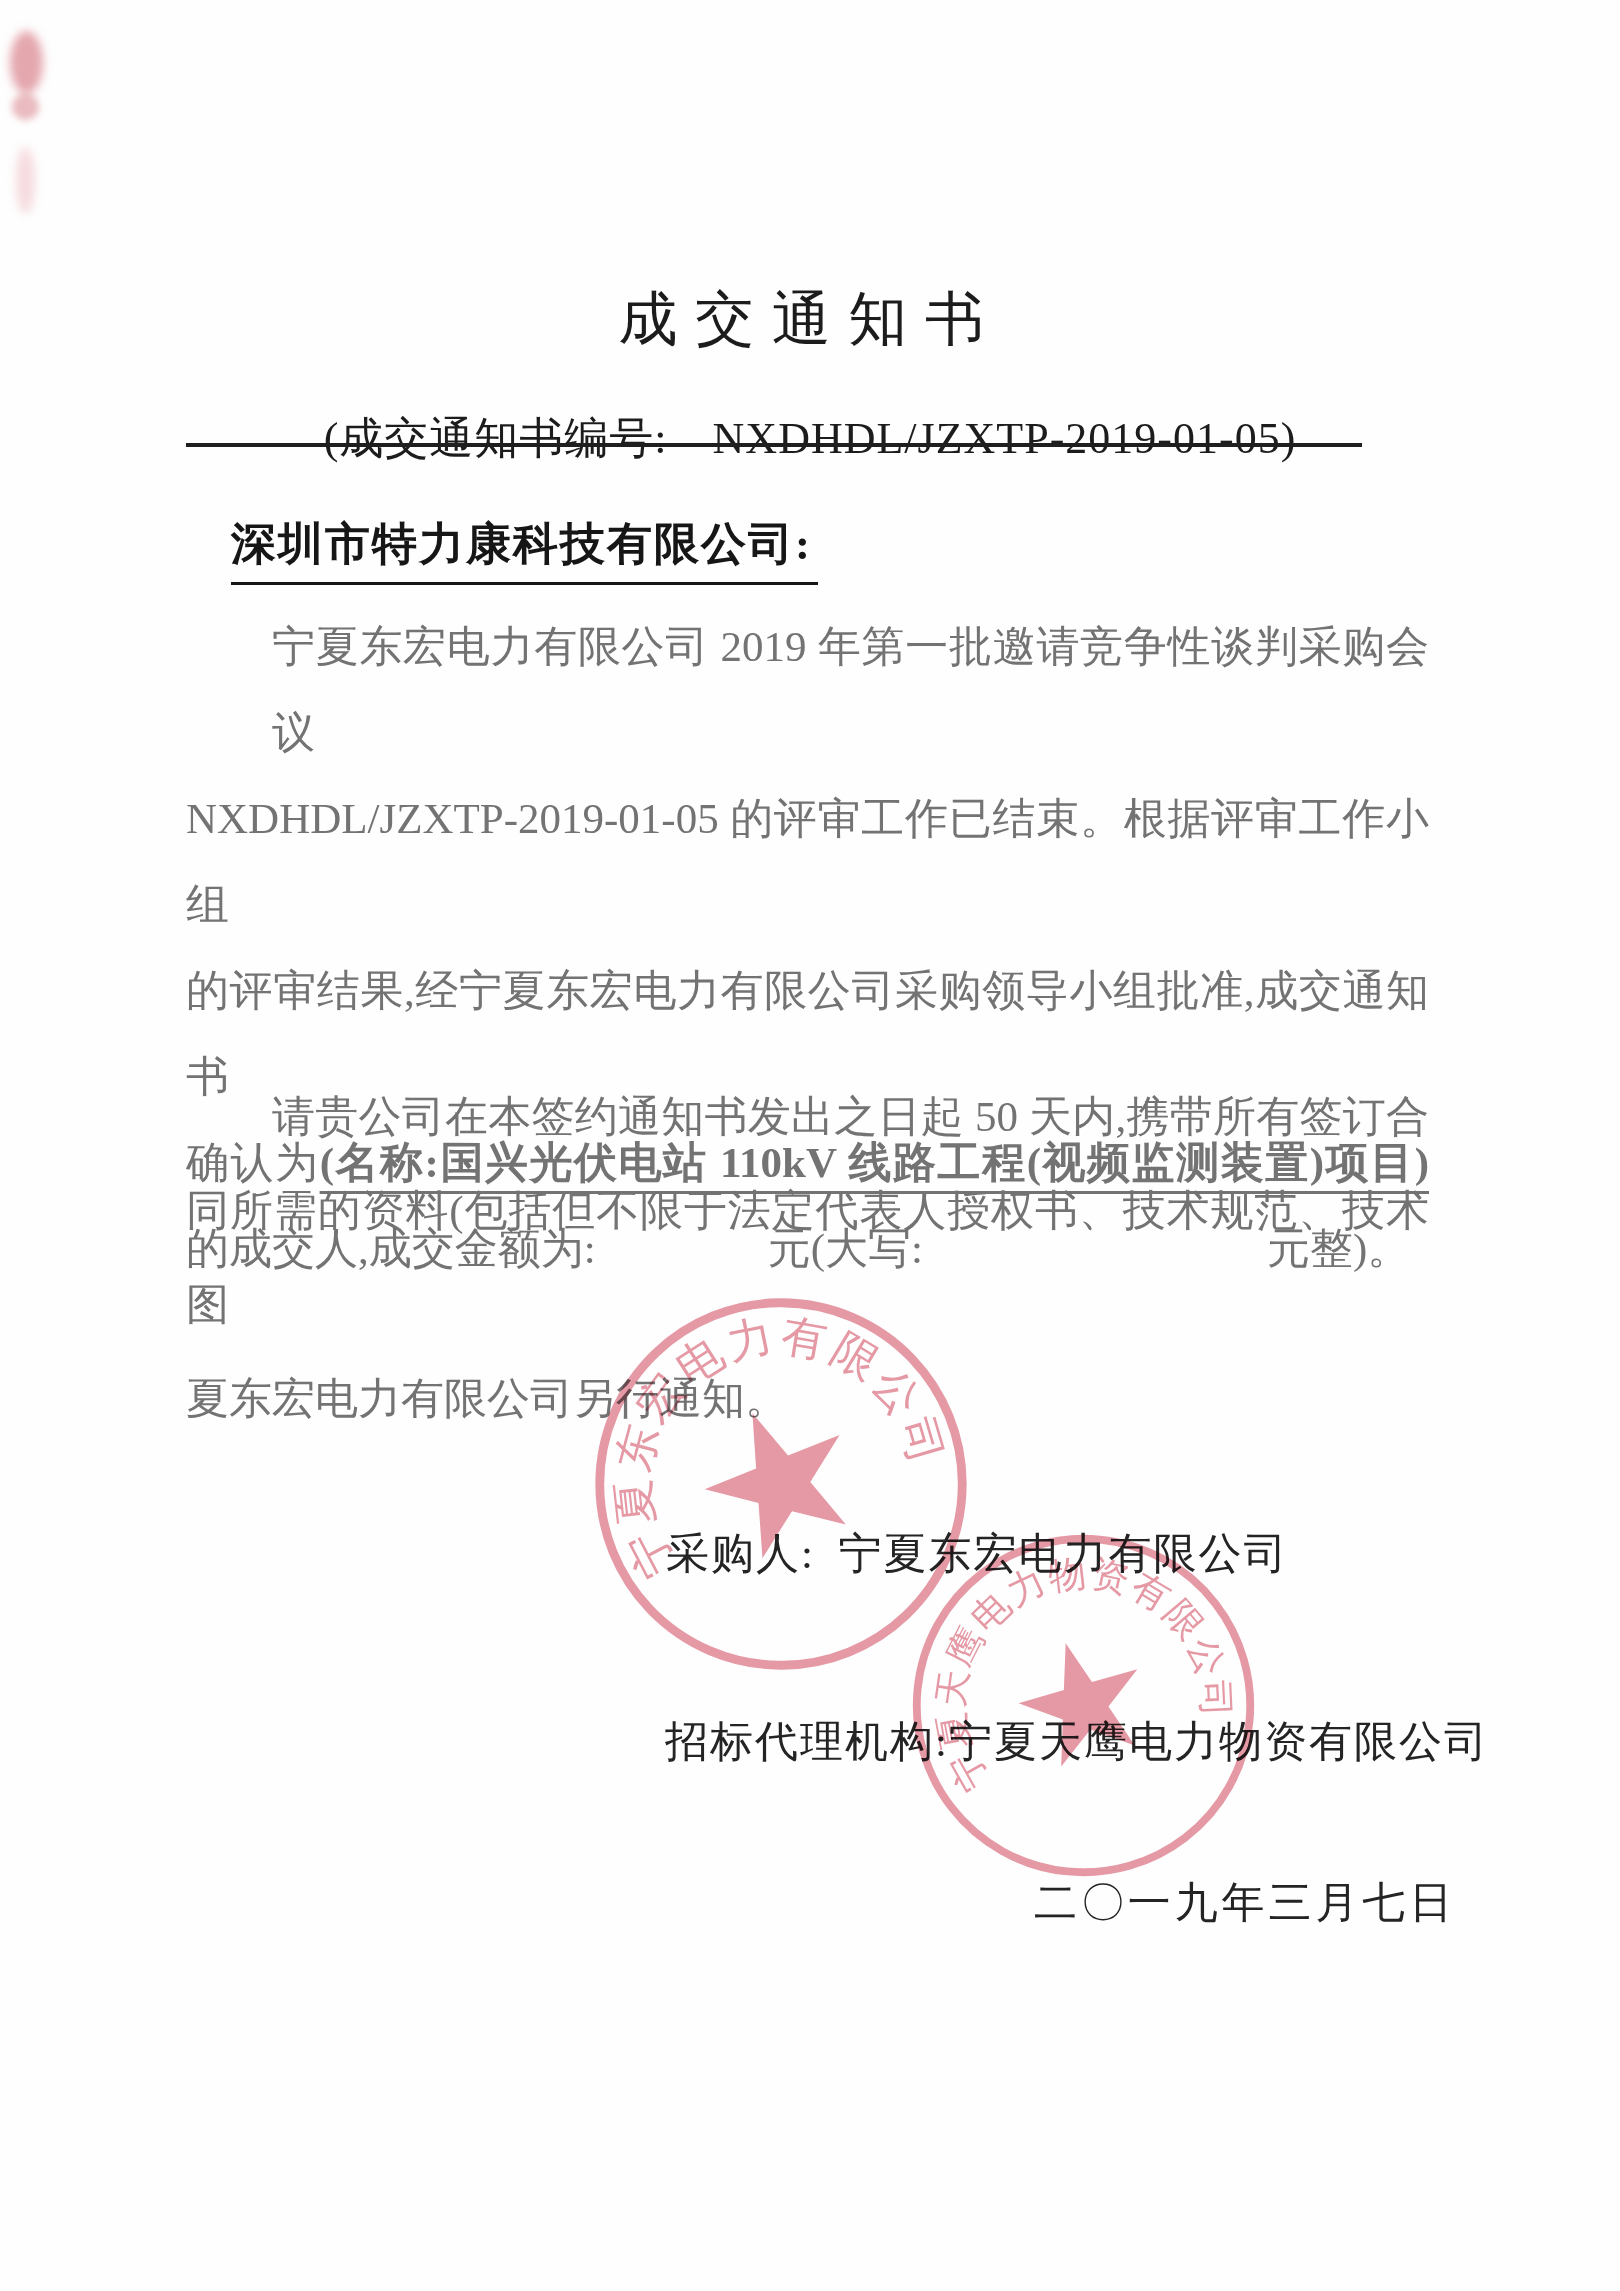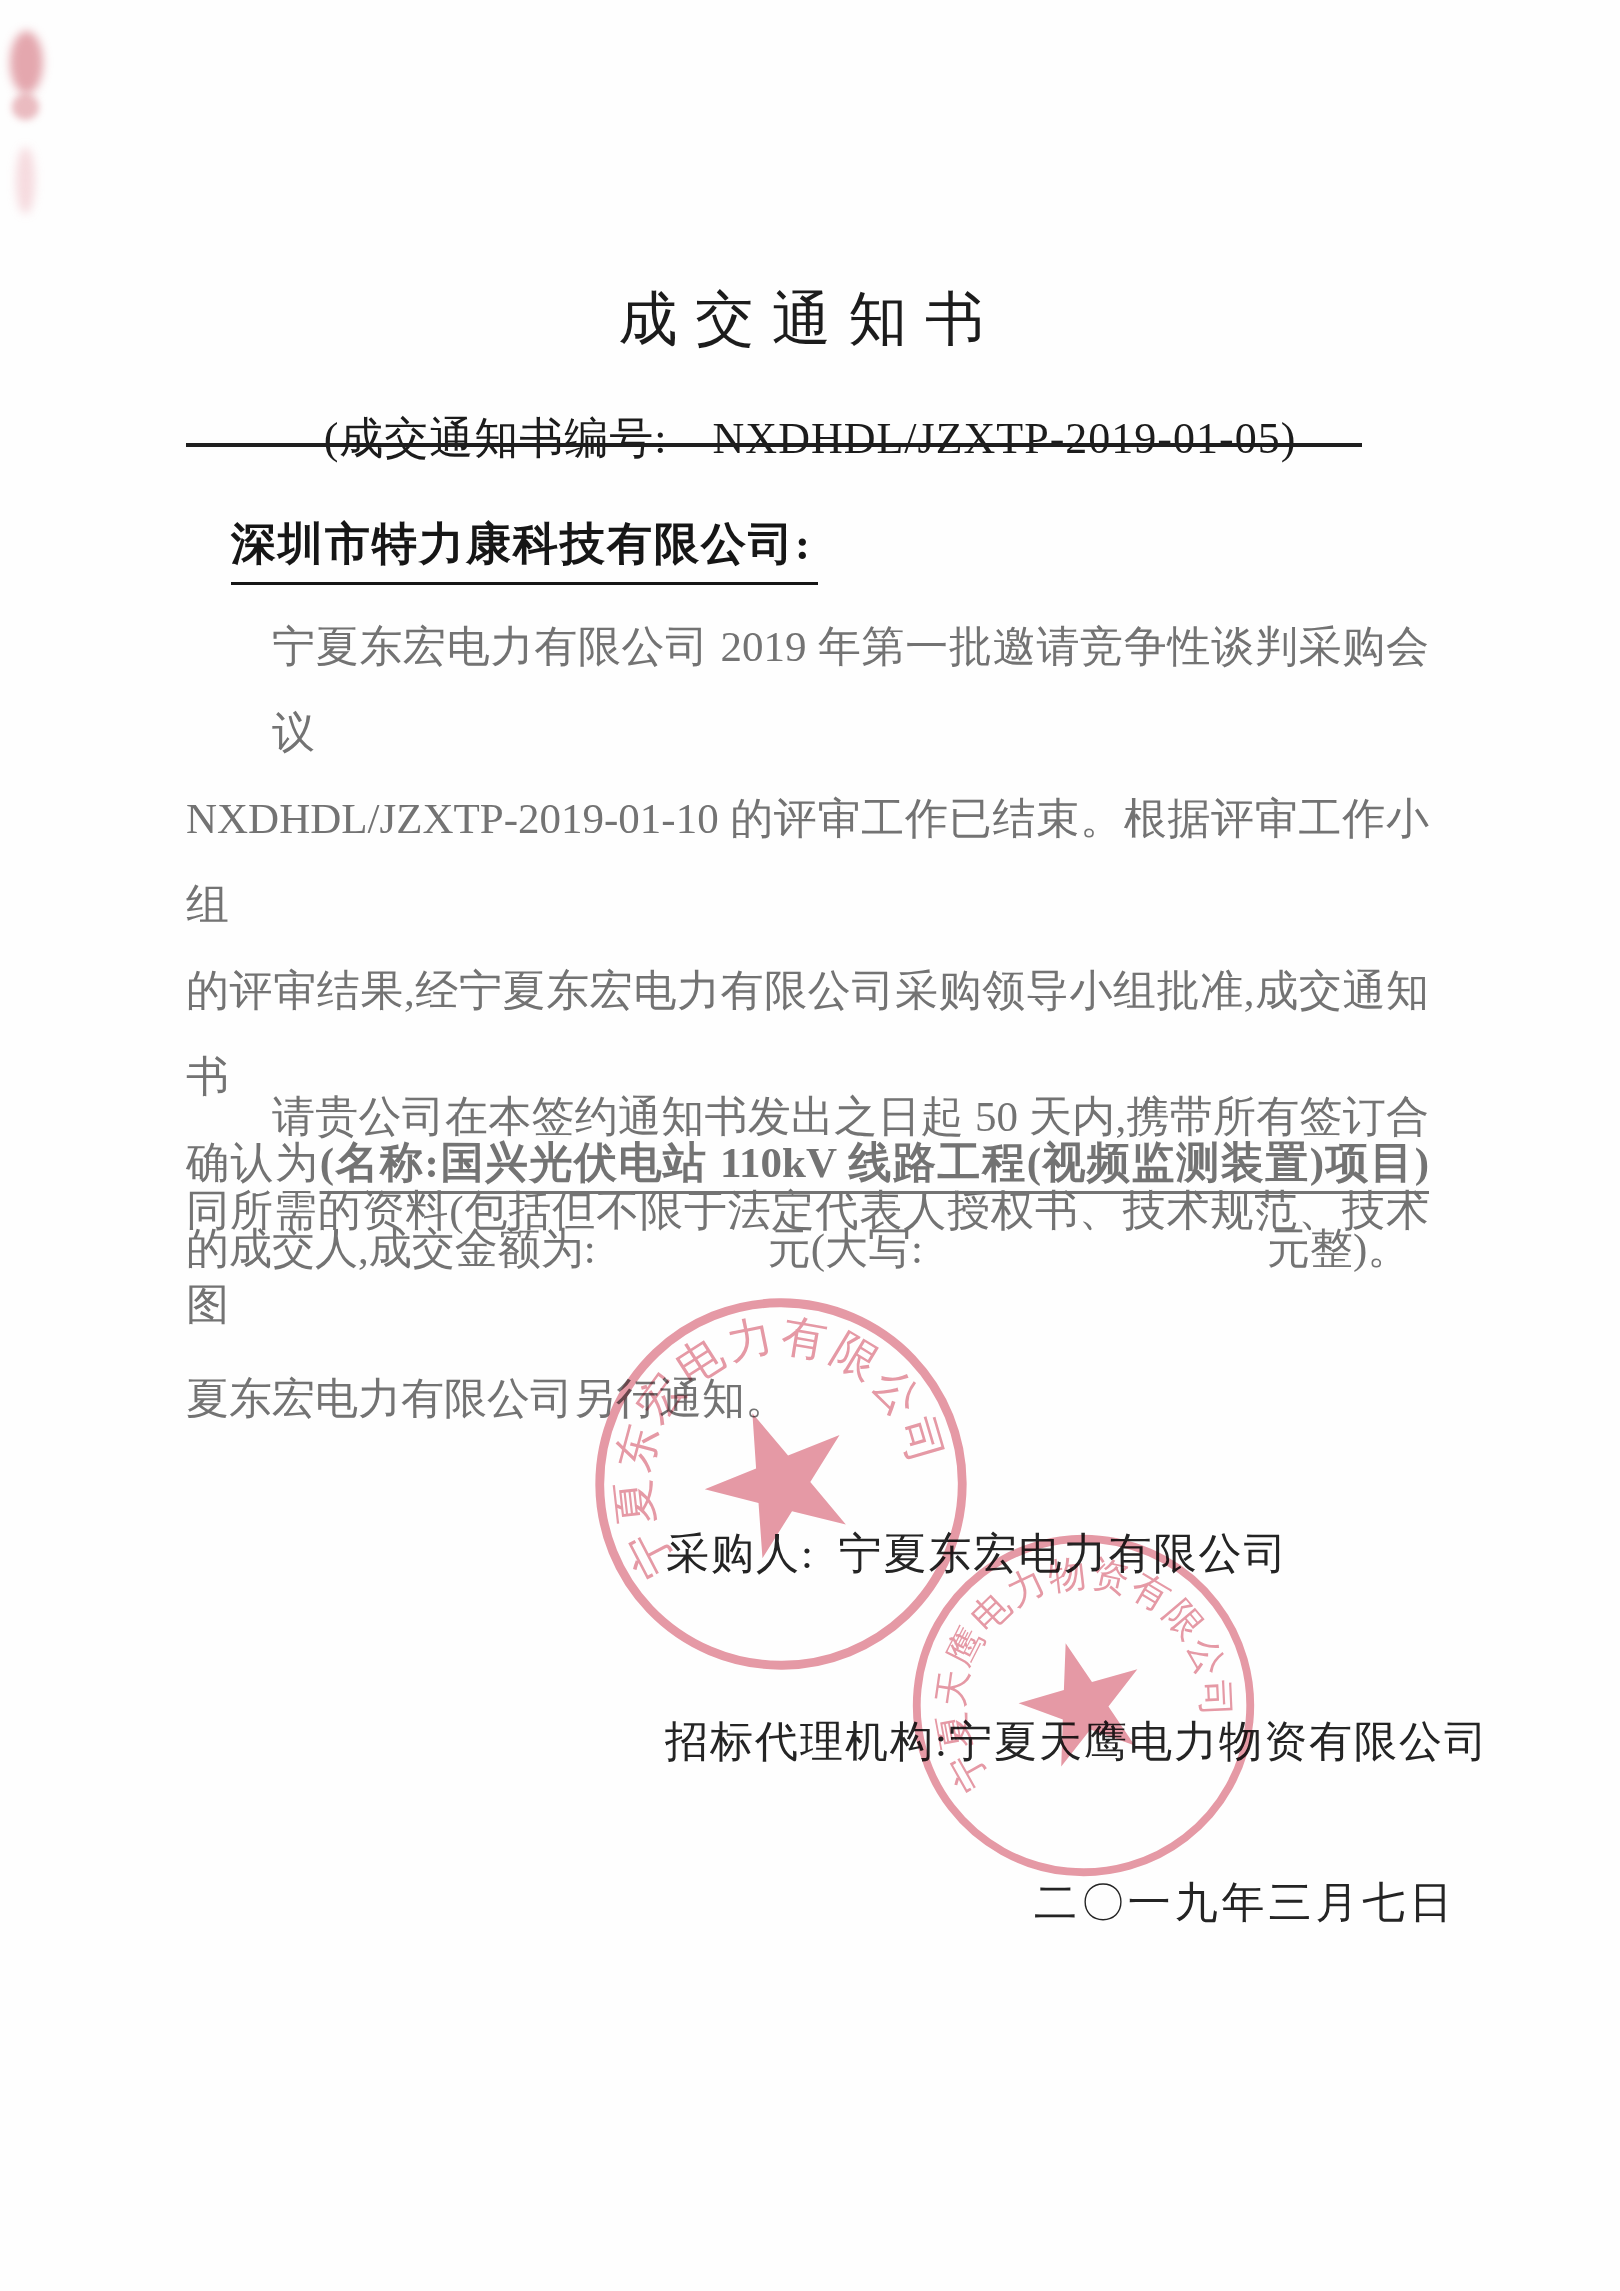--- a/index.html
+++ b/index.html
@@ -84,21 +84,21 @@
   <div class="artifact artifact-3"></div>
 
   <div class="doc-title">成交通知书</div>
   <div class="doc-subtitle">(成交通知书编号:　NXDHDL/JZXTP-2019-01-05)</div>
   <div class="head-rule"></div>
 
   <div class="addressee">深圳市特力康科技有限公司:</div>
 
   <div class="para para1">
     <div class="jline indent">宁夏东宏电力有限公司 2019 年第一批邀请竞争性谈判采购会议</div>
-    <div class="jline">NXDHDL/JZXTP-2019-01-10 的评审工作已结束。根据评审工作小组</div>
+    <div class="jline">NXDHDL/JZXTP-2019-01-05 的评审工作已结束。根据评审工作小组</div>
     <div class="jline">的评审结果,经宁夏东宏电力有限公司采购领导小组批准,成交通知书</div>
     <div class="jline"><span>确认为</span><span class="uline">(名称:国兴光伏电站 110kV 线路工程(视频监测装置)项目)</span></div>
     <div class="nline">的成交人,成交金额为:　　　　元(大写:　　　　　　　　元整)。</div>
   </div>
 
   <div class="para para2">
     <div class="jline indent">请贵公司在本签约通知书发出之日起 50 天内,携带所有签订合</div>
     <div class="jline">同所需的资料(包括但不限于法定代表人授权书、技术规范、技术图</div>
     <div class="nline">夏东宏电力有限公司另行通知。</div>
   </div>

